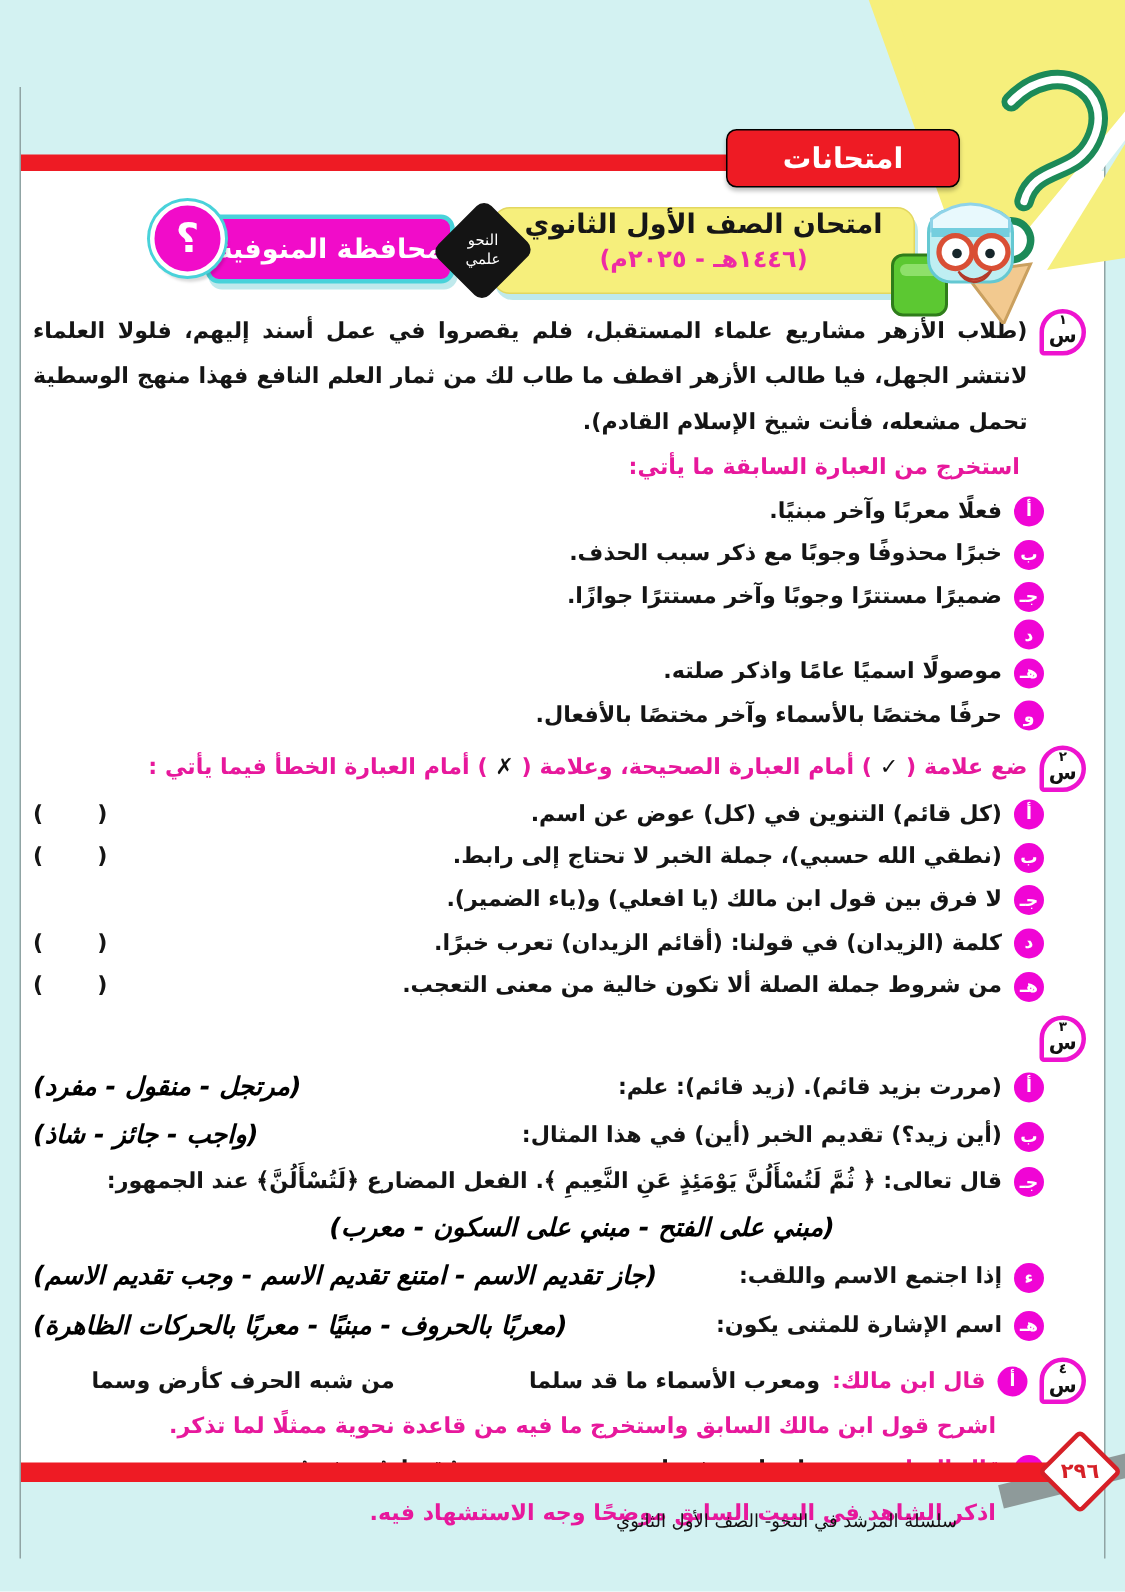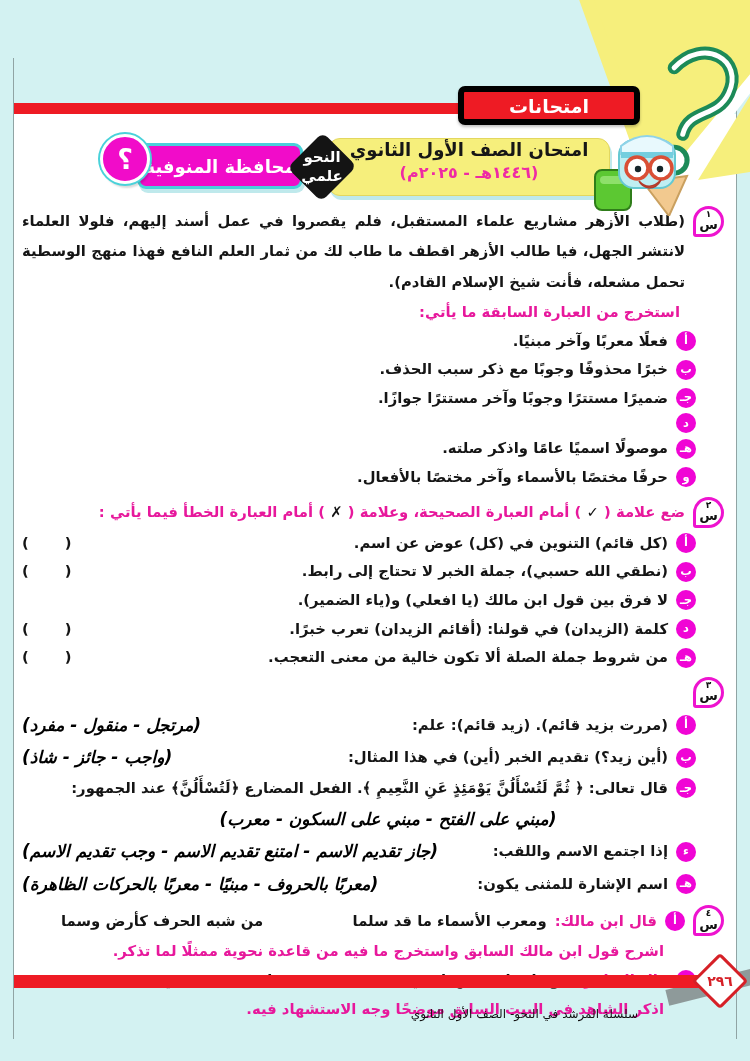--- a/index.html
+++ b/index.html
@@ -14,38 +14,38 @@
   
   .hairline { position:absolute; top:58px; bottom:22px; width:1px; background:#7a8a8a; opacity:.75; }
   .hairline.left  { left:13px; }
   .hairline.right { right:13px; }
   .page-white { position:absolute; left:14px; right:14px; top:114px; bottom:73px; background:#ffffff; }
 
   
   .corner-svg { position:absolute; top:0; right:0; width:200px; height:215px; }
   .top-red-bar { position:absolute; left:14px; top:103px; width:478px; height:11px; background:#ee1b24; }
   .exams-ribbon {
-    position:absolute; right:110px; top:86px; width:182px; height:39px;
-    background:#ee1b24; border:6px solid #000000; border-radius:7px;
+    position:absolute; right:110px; top:86px; width:156px; height:39px;
+    background:#ee1b24; border:1px solid #000000; border-radius:7px;
     display:flex; align-items:center; justify-content:center;
     box-shadow:0 2px 3px rgba(0,0,0,.25); z-index:5;
     color:#fff; font-weight:bold; font-size:19px;
   }
   .mascot { position:absolute; right:55px; top:124px; width:104px; height:92px; z-index:4; }
   .exam-title-box {
     position:absolute; right:140px; top:138px; width:282px; height:58px;
     background:#f6ef7c; border:1px solid #e3d75f; border-radius:12px;
     box-shadow:2px 4px 0 #bfe9ec;
     display:flex; flex-direction:column; align-items:center; justify-content:flex-start; gap:3px; z-index:3;
   }
   .exam-title-box .t { font-weight:bold; font-size:18px; color:#161616; }
   .exam-title-box .y { font-weight:bold; font-size:16px; color:#ee2aa4; }
   .subject-badge { position:absolute; left:293px; top:137px; width:58px; height:60px; z-index:6; }
   .subject-badge .diamond { position:absolute; inset:5px; background:#141414; transform:rotate(45deg); border-radius:7px; }
-  .subject-badge .labels { position:absolute; inset:0; display:flex; flex-direction:column; align-items:center; justify-content:center; color:#fff; font-weight:bold; font-size:15px; line-height:1.3; }
+  .subject-badge .labels { position:absolute; inset:0; display:flex; flex-direction:column; align-items:center; justify-content:center; color:#fff; font-weight:normal; font-size:10px; line-height:1.3; }
   .gov-box {
     position:absolute; left:137px; top:143px; width:166px; height:46px;
     background:#f10cc9; border:3px solid #49d2da; border-radius:9px;
     display:flex; align-items:center; justify-content:center; z-index:3;
     color:#fff; font-weight:bold; font-size:18px;
     box-shadow:2px 4px 0 #bfe9ec;
   }
   .gov-qmark {
     position:absolute; left:100px; top:134px; width:50px; height:50px;
     background:#f10cc9; border:3px solid #fff; border-radius:50%;

